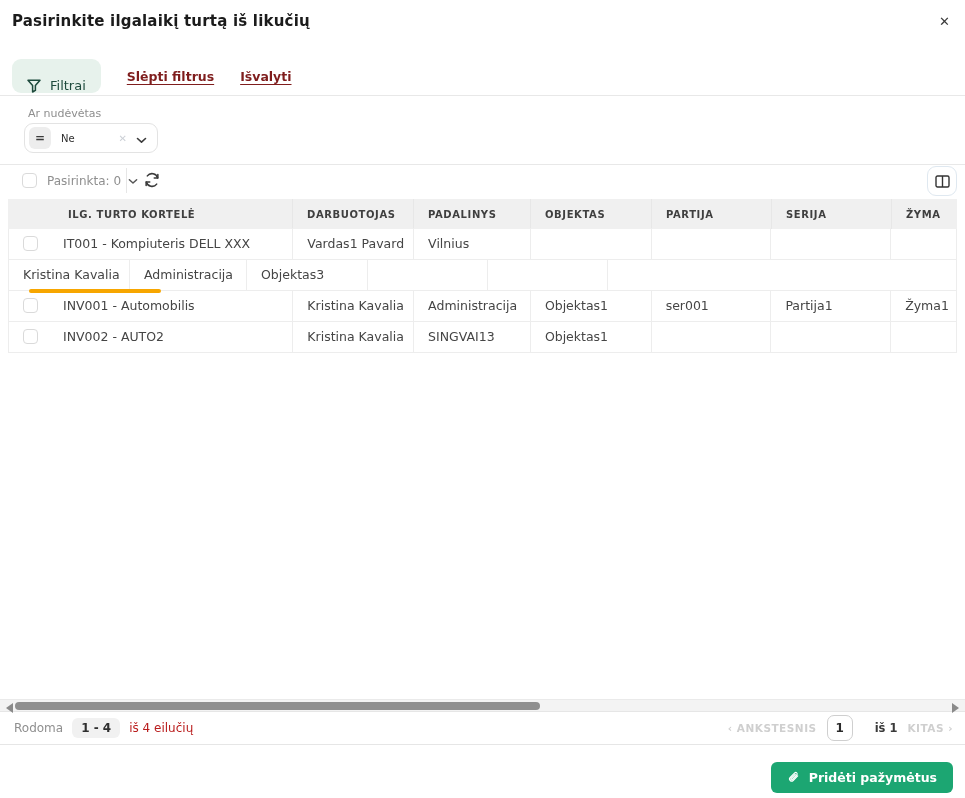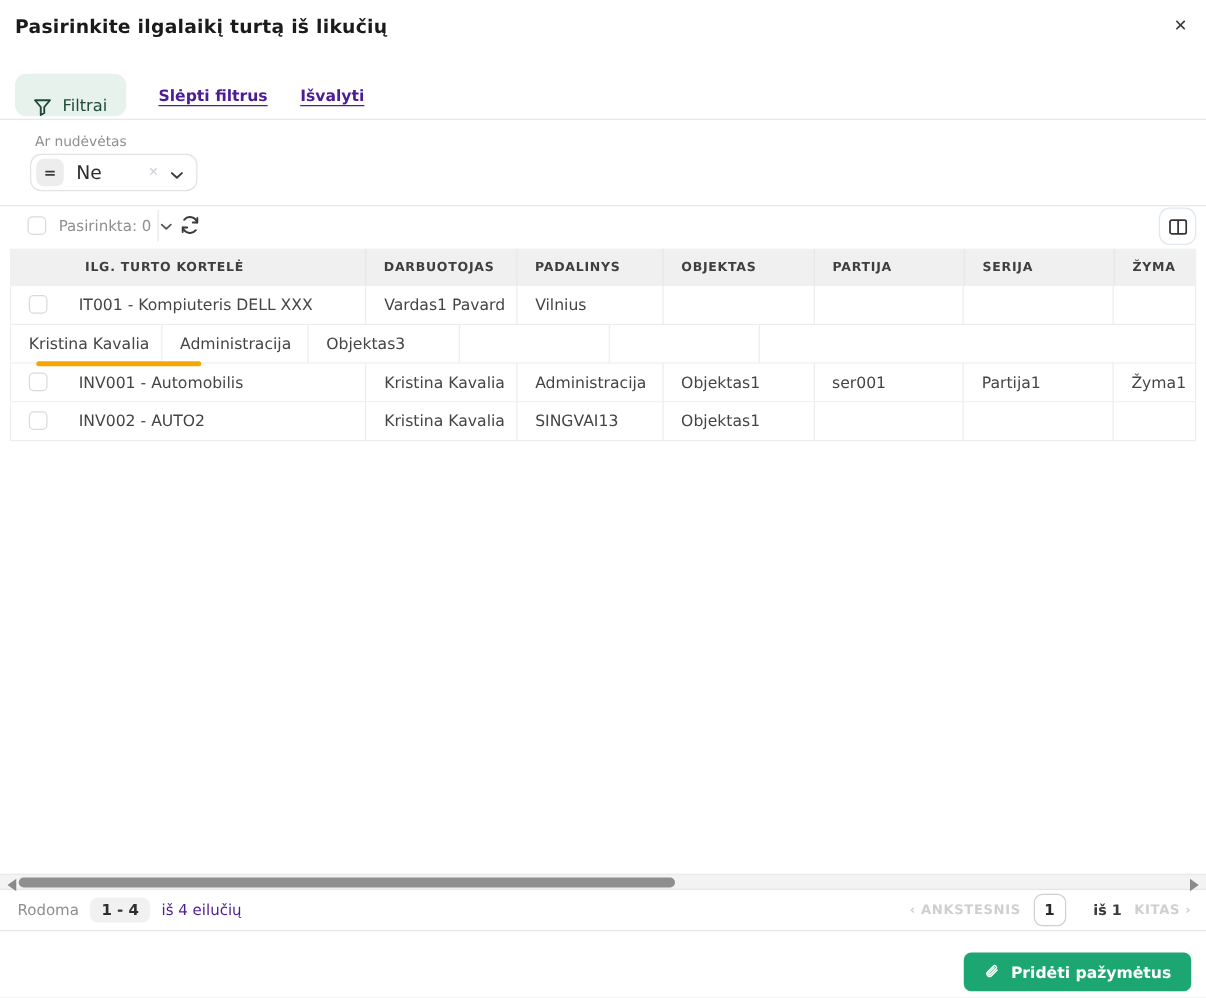--- a/index.html
+++ b/index.html
@@ -8,33 +8,33 @@
 
   
   .title{position:absolute;left:12px;top:12px;font-size:15px;font-weight:700;color:#1b1b1b;letter-spacing:.2px;}
   .close{position:absolute;right:12px;top:11px;font-size:13px;color:#3a3a3a;cursor:pointer;padding:3px;}
 
   
   .toolbar{position:absolute;left:12px;top:59px;height:34px;display:flex;align-items:center;gap:26px;}
   .chip{display:inline-flex;align-items:flex-end;gap:9px;height:34px;padding:0 15px;border-radius:9px;
     background:var(--chip-bg);color:var(--chip-fg);font-size:13px;cursor:pointer;}
   .chip svg{display:block;}
-  .tlink{font-size:12.5px;font-weight:600;color:#4c1d95;text-decoration:underline;text-underline-offset:3px;cursor:pointer;}
+  .tlink{font-size:12.5px;font-weight:600;color:#7f1d1d;text-decoration:underline;text-underline-offset:3px;cursor:pointer;}
 
   .hr1{position:absolute;left:0;top:95px;width:965px;height:1px;background:#e8e8e8;}
   .hr2{position:absolute;left:0;top:164px;width:965px;height:1px;background:#e8e8e8;}
 
   
   .f-label{position:absolute;left:28px;top:107px;font-size:11px;color:#8e8e8e;}
   .pill{position:absolute;left:24px;top:123px;width:134px;height:30px;box-sizing:border-box;
     border:1px solid #e3e3e3;border-radius:9px;background:#fff;display:flex;align-items:center;
     padding:0 10px 0 4px;cursor:pointer;}
   .op{width:22px;height:22px;border-radius:6px;background:#ededed;display:flex;align-items:center;
     justify-content:center;font-size:12px;font-weight:700;color:#3a3a3a;flex:none;}
-  .pill .val{margin-left:10px;font-size:15px;color:#2e2e2e;flex:1;}
+  .pill .val{margin-left:10px;font-size:10px;color:#2e2e2e;flex:1;}
   .pill .clear{font-size:10px;color:#ccd0d6;margin-right:9px;cursor:pointer;}
   .pill svg{flex:none;}
 
   
   .checkbox{display:inline-block;width:15px;height:15px;box-sizing:border-box;border:1.5px solid #dadada;
     border-radius:4px;background:#fff;cursor:pointer;flex:none;}
   .selbox{position:absolute;left:22px;top:173px;}
   .sel-label{position:absolute;left:47px;top:174px;font-size:12px;color:#8f8f8f;display:flex;align-items:center;gap:7px;cursor:pointer;}
   .sel-label svg{margin-top:1px;}
   .vdiv{position:absolute;left:126px;top:168px;width:1px;height:25px;background:#e6e6e6;}
@@ -66,21 +66,21 @@
   .arrow-l{position:absolute;left:6px;top:2.5px;width:0;height:0;border-style:solid;cursor:pointer;
     border-width:5px 7px 5px 0;border-color:transparent #8a8a8a transparent transparent;}
   .arrow-r{position:absolute;right:6px;top:2.5px;width:0;height:0;border-style:solid;cursor:pointer;
     border-width:5px 0 5px 7px;border-color:transparent transparent transparent #8a8a8a;}
   .thumb{position:absolute;left:15px;top:1.5px;width:525px;height:8px;border-radius:5px;background:#8f8f8f;cursor:grab;}
 
   
   .footer{position:absolute;left:0;top:712px;width:965px;height:33px;border-bottom:1px solid #e6e6e6;box-sizing:border-box;}
   .f-left{position:absolute;left:14px;top:6px;display:flex;align-items:center;gap:9px;font-size:12px;color:#8f8f8f;}
   .range-badge{background:#f1f1f1;border-radius:6px;padding:3px 9px;font-size:12px;font-weight:700;color:#2f2f2f;}
-  .rows-total{color:#4c1d95;}
+  .rows-total{color:#b91c1c;}
   .f-right{position:absolute;right:12px;top:3px;display:flex;align-items:center;gap:10px;}
   .pag-disabled{font-size:10.5px;font-weight:700;letter-spacing:.5px;color:#cfcfcf;cursor:default;}
   .pagebox{width:26px;height:26px;box-sizing:border-box;border:1px solid #cfcfcf;border-radius:7px;
     display:flex;align-items:center;justify-content:center;font-size:12px;font-weight:700;color:#2a2a2a;background:#fff;}
   .of-label{font-size:11.5px;font-weight:700;color:#3a3a3a;padding-left:12px;}
 
   
   .addbtn{position:absolute;right:12px;top:762px;height:31px;padding:0 16px;border:none;border-radius:6px;
     background:var(--accent);color:#fff;font-family:inherit;font-size:12.5px;font-weight:600;
     display:flex;align-items:center;gap:9px;cursor:pointer;}

